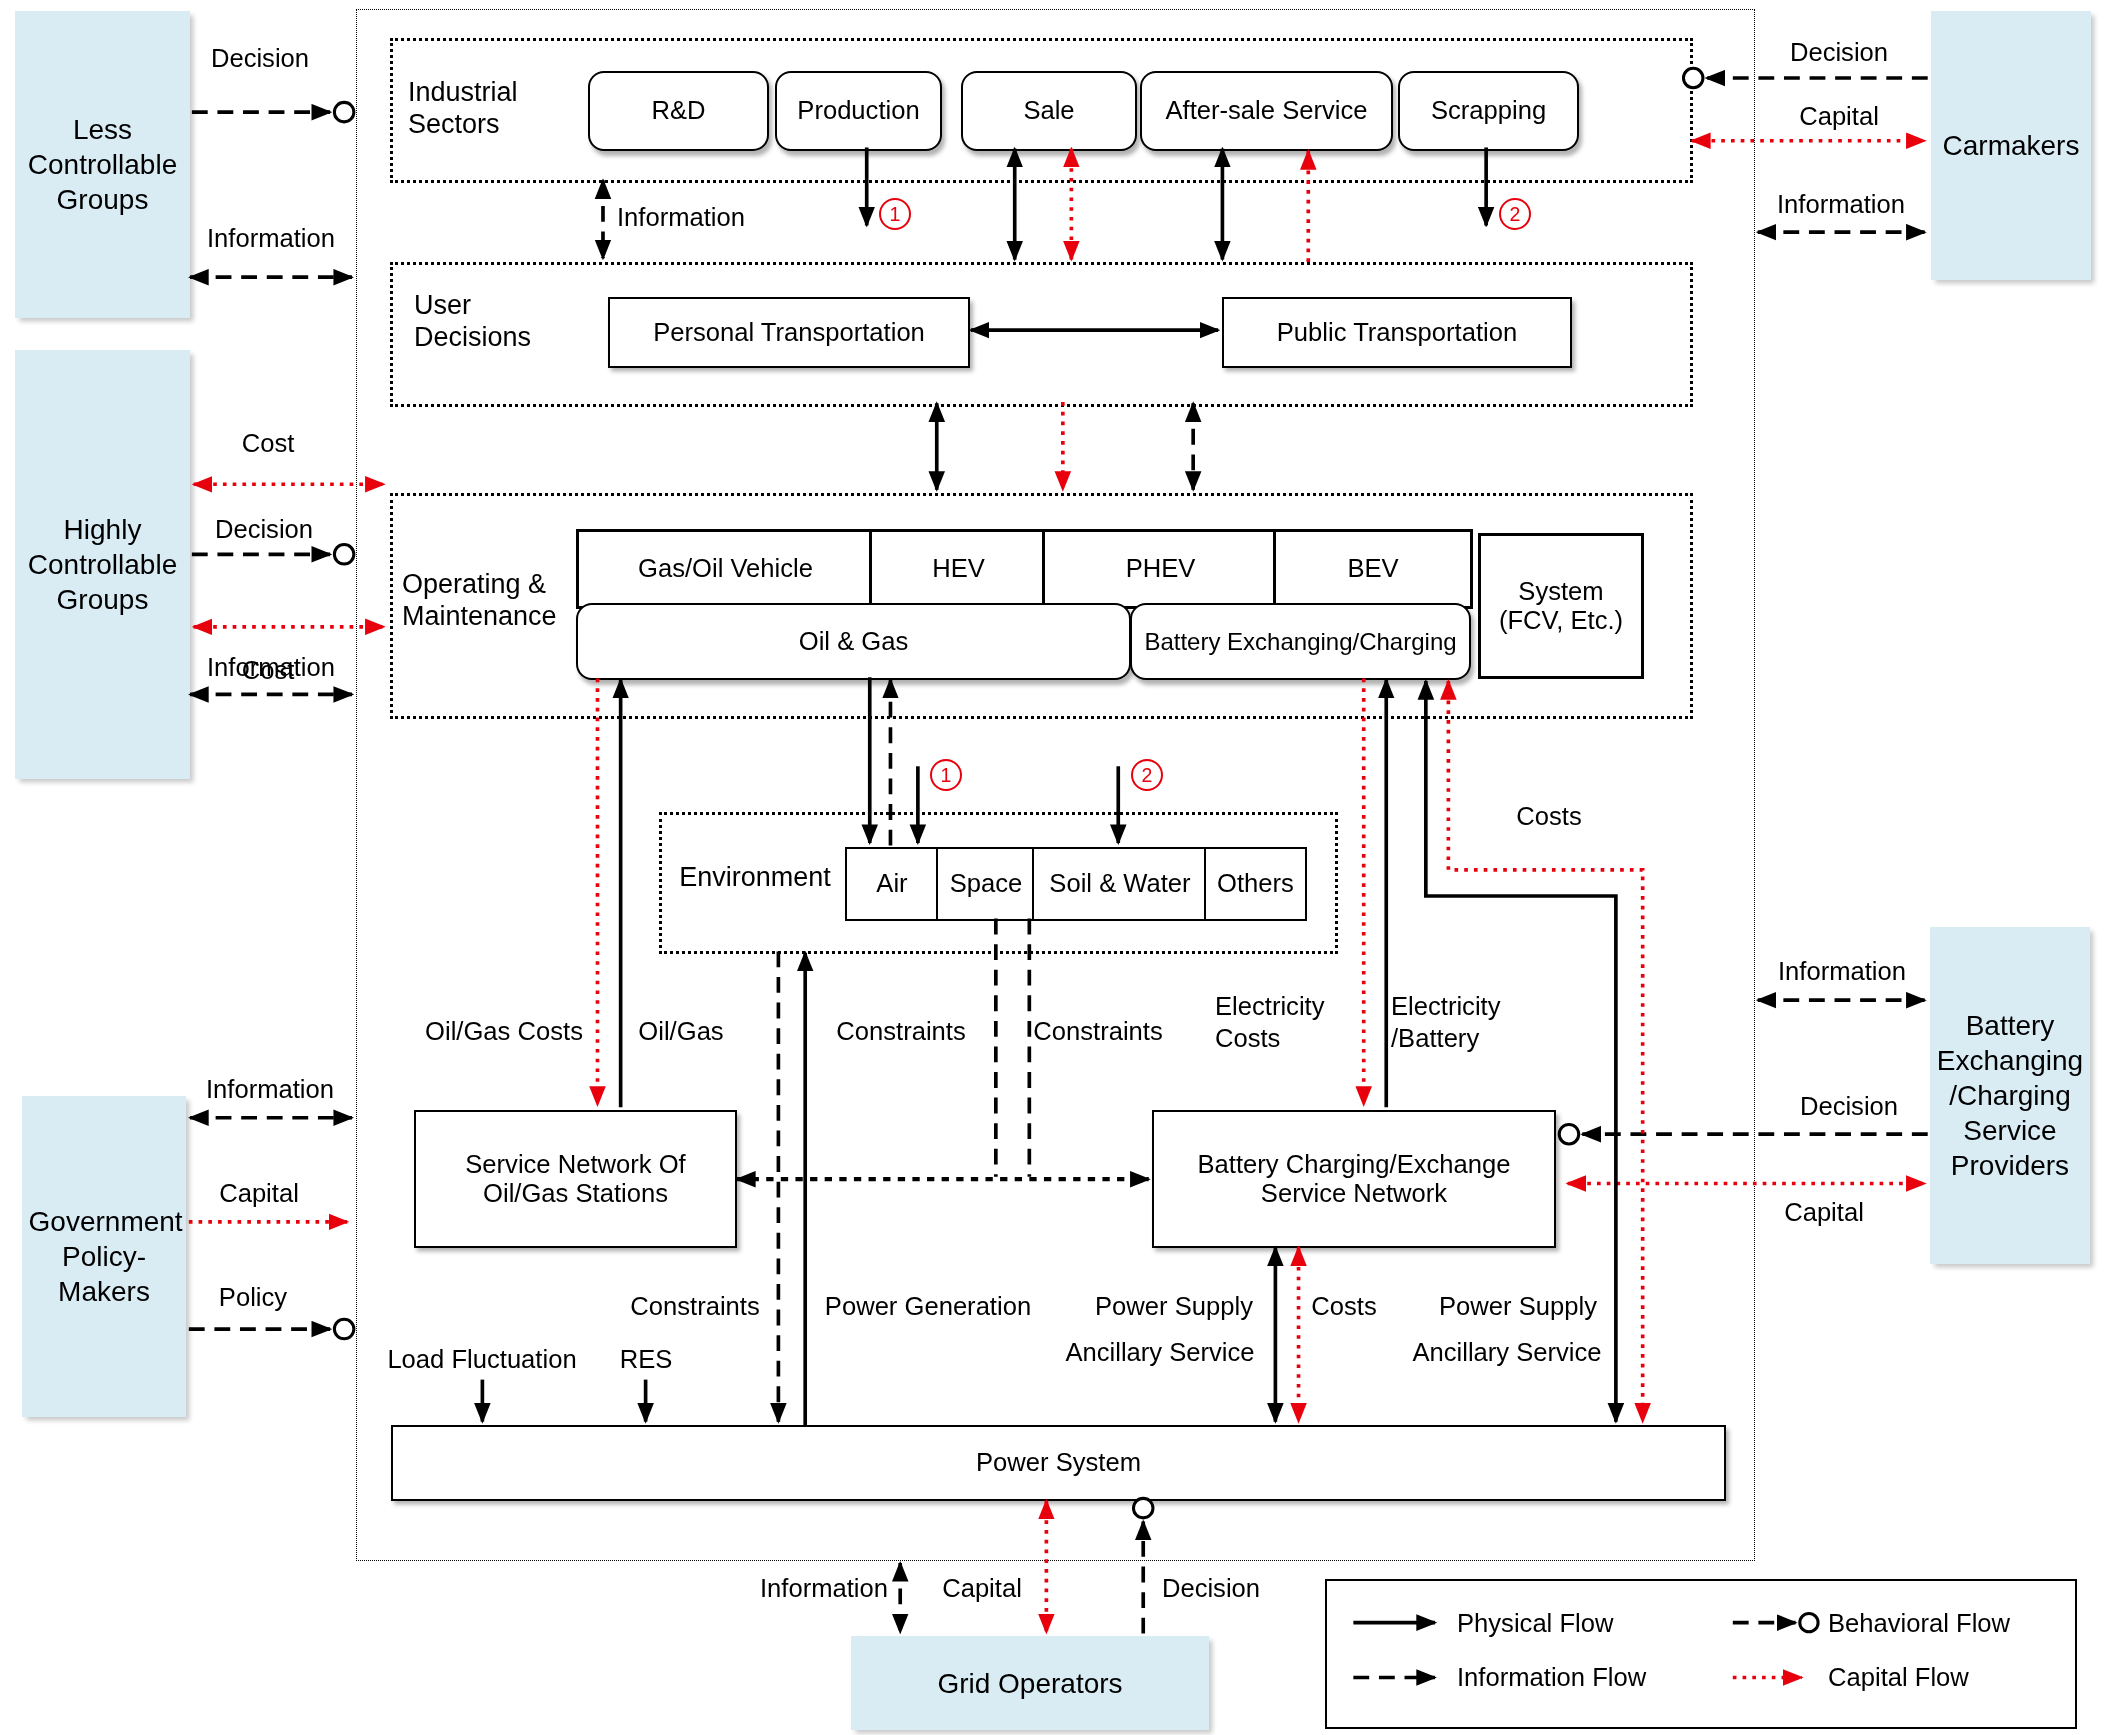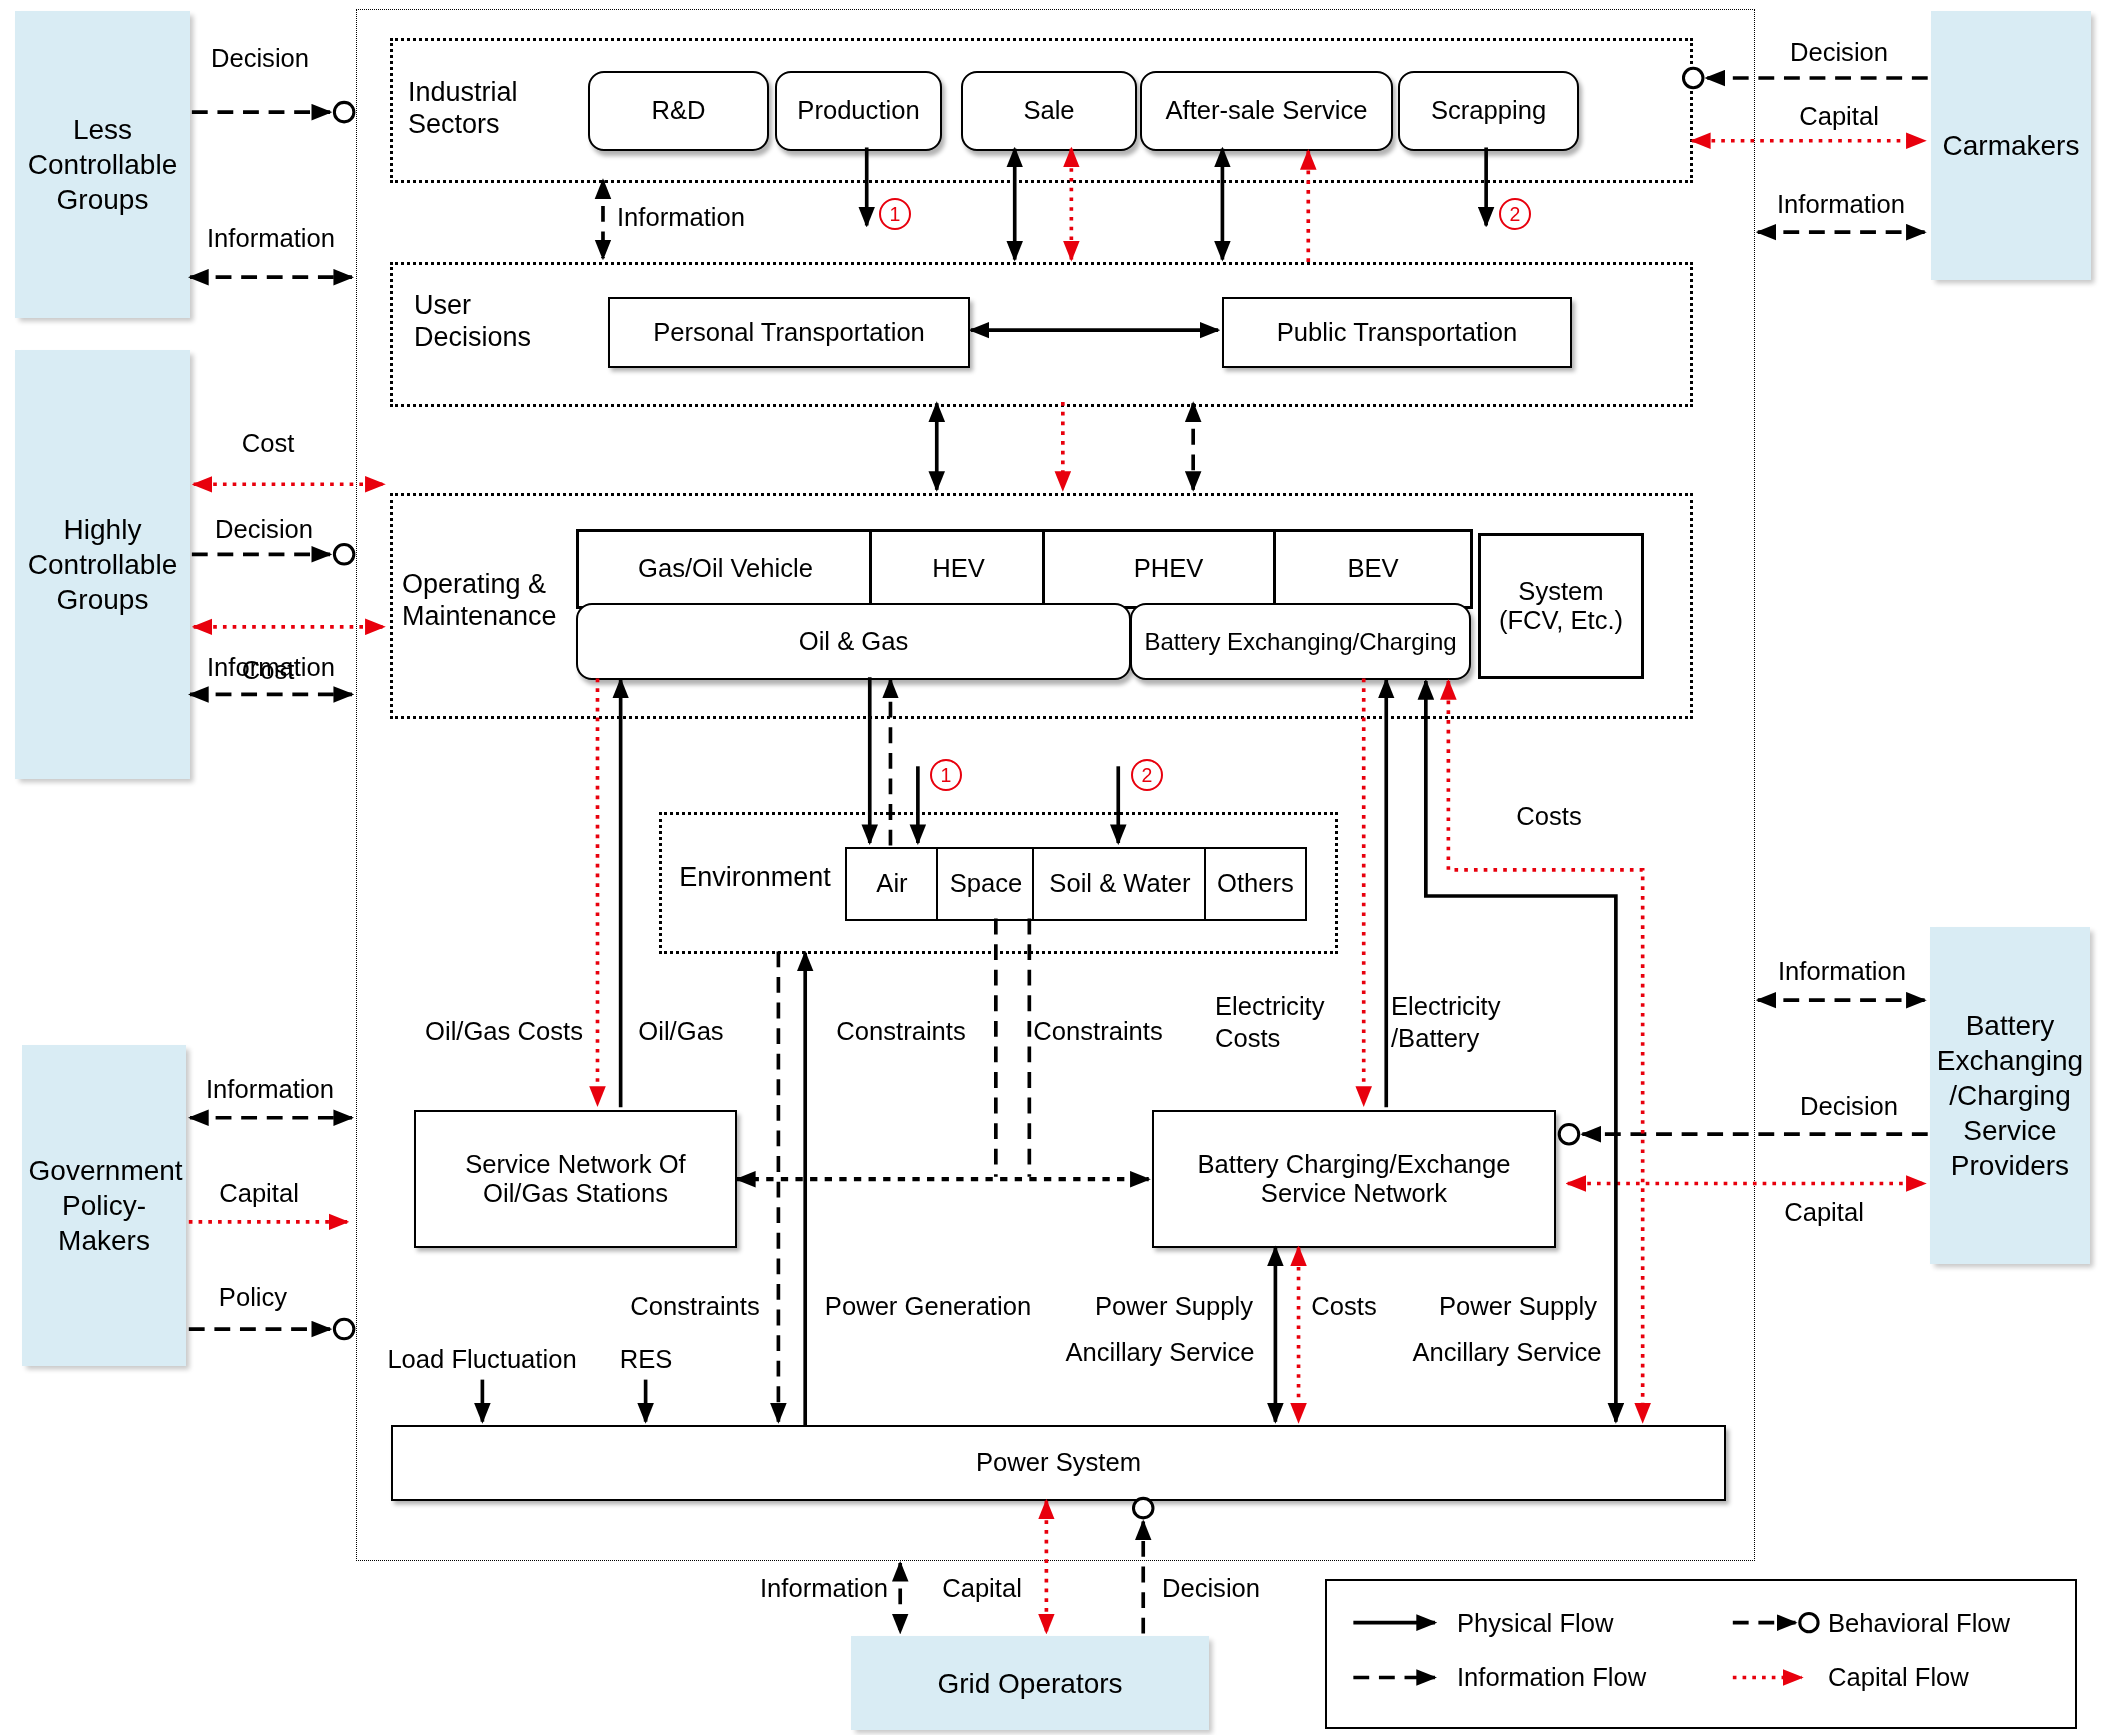--- a/index.html
+++ b/index.html
@@ -33,21 +33,21 @@
 <body>
 
 <div class="outer" style="left:356px;top:9px;width:1397px;height:1550px;"></div>
 
 <div class="stake" style="left:15px;top:11px;width:175px;height:307px;">
     <span>Less Controllable Groups</span>
   </div>
 <div class="stake" style="left:15px;top:350px;width:175px;height:429px;">
     <span>Highly Controllable Groups</span>
   </div>
-<div class="stake" style="left:22px;top:1045px;width:164px;height:321px;">
+<div class="stake" style="left:22px;top:1096px;width:164px;height:321px;">
     <span>Government Policy-Makers</span>
   </div>
 <div class="stake" style="left:1931px;top:11px;width:160px;height:269px;">
     <span>Carmakers</span>
   </div>
 <div class="stake" style="left:1930px;top:927px;width:160px;height:337px;">
     <span>Battery Exchanging /Charging Service Providers</span>
   </div>
 <div class="stake" style="left:851px;top:1636px;width:358px;height:94px;">
     <span>Grid Operators</span>
@@ -81,21 +81,21 @@
   </div>
 
 <div class="sec" style="left:390px;top:493px;width:1297px;height:220px;"></div>
 <div class="sec-title" style="left:484px;top:600px;width:164px;"><span>Operating &amp; Maintenance</span></div>
 <div class="bx thick" style="left:576px;top:529px;width:293px;height:74px;">
     <span>Gas/Oil Vehicle</span>
   </div>
 <div class="bx thick" style="left:869px;top:529px;width:173px;height:74px;">
     <span>HEV</span>
   </div>
-<div class="bx thick" style="left:1042px;top:529px;width:231px;height:74px;padding-left:8px;">
+<div class="bx thick" style="left:1042px;top:529px;width:231px;height:74px;">
     <span>PHEV</span>
   </div>
 <div class="bx thick" style="left:1273px;top:529px;width:194px;height:74px;">
     <span>BEV</span>
   </div>
 <div class="bx rd" style="left:576px;top:603px;width:551px;height:73px;">
     <span>Oil &amp; Gas</span>
   </div>
 <div class="bx rd" style="left:1130px;top:603px;width:337px;height:73px;font-size:24px;">
     <span>Battery Exchanging/Charging</span>

